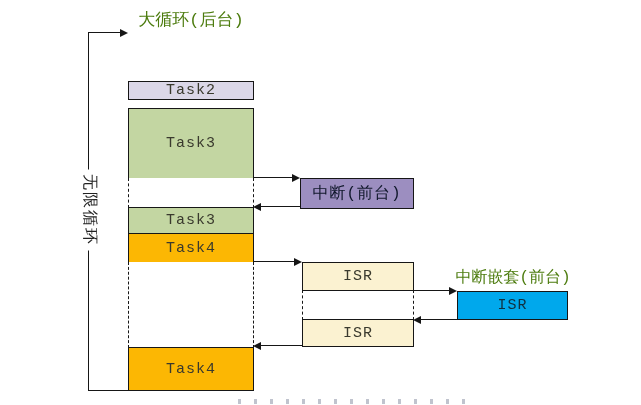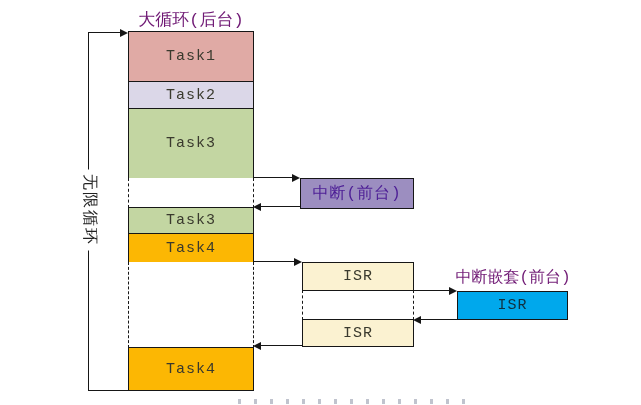--- a/index.html
+++ b/index.html
@@ -19,46 +19,46 @@
     border-left:1px dashed #161616; border-right:1px dashed #161616;
   }
   .hline,.vline{ position:absolute; background:#161616; }
   .hline{ height:1px; } .vline{ width:1px; }
   .arr-r{ position:absolute; width:0; height:0;
     border-top:4px solid transparent; border-bottom:4px solid transparent;
     border-left:8px solid #161616; }
   .arr-l{ position:absolute; width:0; height:0;
     border-top:4px solid transparent; border-bottom:4px solid transparent;
     border-right:8px solid #161616; }
-  .title{ position:absolute; text-align:center; font-size:17px; color:#701a75; white-space:nowrap; }
+  .title{ position:absolute; text-align:center; font-size:17px; color:#4d7c0f; white-space:nowrap; }
 
   
   #t-main   { left:118px; top:8px;  width:146px; }
   #b-task1  { left:128px; top:31px;  width:126px; height:51px; }
-  #b-task2  { left:128px; top:81px;  width:126px; height:28px; }
+  #b-task2  { left:128px; top:81px;  width:126px; height:19px; }
   #b-task3a { left:128px; top:108px; width:126px; height:71px; }
   #gap1     { left:128px; top:178px; width:126px; height:30px; }
   #b-task3b { left:128px; top:207px; width:126px; height:27px; }
   #b-task4a { left:128px; top:233px; width:126px; height:30px; }
   #gap2     { left:128px; top:262px; width:126px; height:86px; }
   #b-task4b { left:128px; top:347px; width:126px; height:44px; }
 
   
   #ln-entry  { left:88px;  top:32px;  width:32px; }
   #arr-entry { left:120px; top:29px; }
   #ln-v      { left:88px;  top:32px;  height:359px; }
   #ln-bottom { left:88px;  top:390px; width:41px; }
   #loop-label{
     position:absolute; left:48px; top:201px; width:81px; height:18px;
     transform:rotate(90deg); background:#fff; text-align:center;
     font-size:16px; line-height:18px; letter-spacing:2px; color:#222; white-space:nowrap;
   }
 
   
-  #b-int      { left:300px; top:178px; width:114px; height:31px; font-size:16px; color:#4c1d95; }
+  #b-int      { left:300px; top:178px; width:114px; height:31px; font-size:16px; color:#0f172a; }
   #ln-toint   { left:254px; top:177px; width:38px; }
   #arr-toint  { left:292px; top:174px; }
   #ln-intret  { left:261px; top:206px; width:39px; }
   #arr-intret { left:253px; top:203px; }
 
   
   #b-isr1    { left:302px; top:262px; width:112px; height:29px; }
   #gap-isr   { left:302px; top:290px; width:112px; height:30px; }
   #b-isr2    { left:302px; top:319px; width:112px; height:28px; }
   #ln-toisr  { left:254px; top:261px; width:40px; }
@@ -86,21 +86,20 @@
 <div class="canvas">
 
   <div class="title" id="t-main">大循环(后台)</div>
 
   <div class="hline" id="ln-entry"></div>
   <div class="arr-r" id="arr-entry"></div>
   <div class="vline" id="ln-v"></div>
   <div class="hline" id="ln-bottom"></div>
   <div id="loop-label">无限循环</div>
 
-  <div class="block" id="b-task1" style="background-color: rgb(224, 170, 165);">Task1</div>
   <div class="block" id="b-task2" style="background-color: rgb(219, 215, 232);">Task2</div>
   <div class="block" id="b-task3a" style="background-color: rgb(195, 214, 162);">Task3</div>
   <div class="gap" id="gap1"></div>
   <div class="block" id="b-task3b" style="background-color: rgb(195, 214, 162);">Task3</div>
   <div class="block" id="b-task4a" style="background-color: rgb(252, 183, 3);">Task4</div>
   <div class="gap" id="gap2"></div>
   <div class="block" id="b-task4b" style="background-color: rgb(252, 183, 3);">Task4</div>
 
   <div class="hline" id="ln-toint"></div>
   <div class="arr-r" id="arr-toint"></div>

